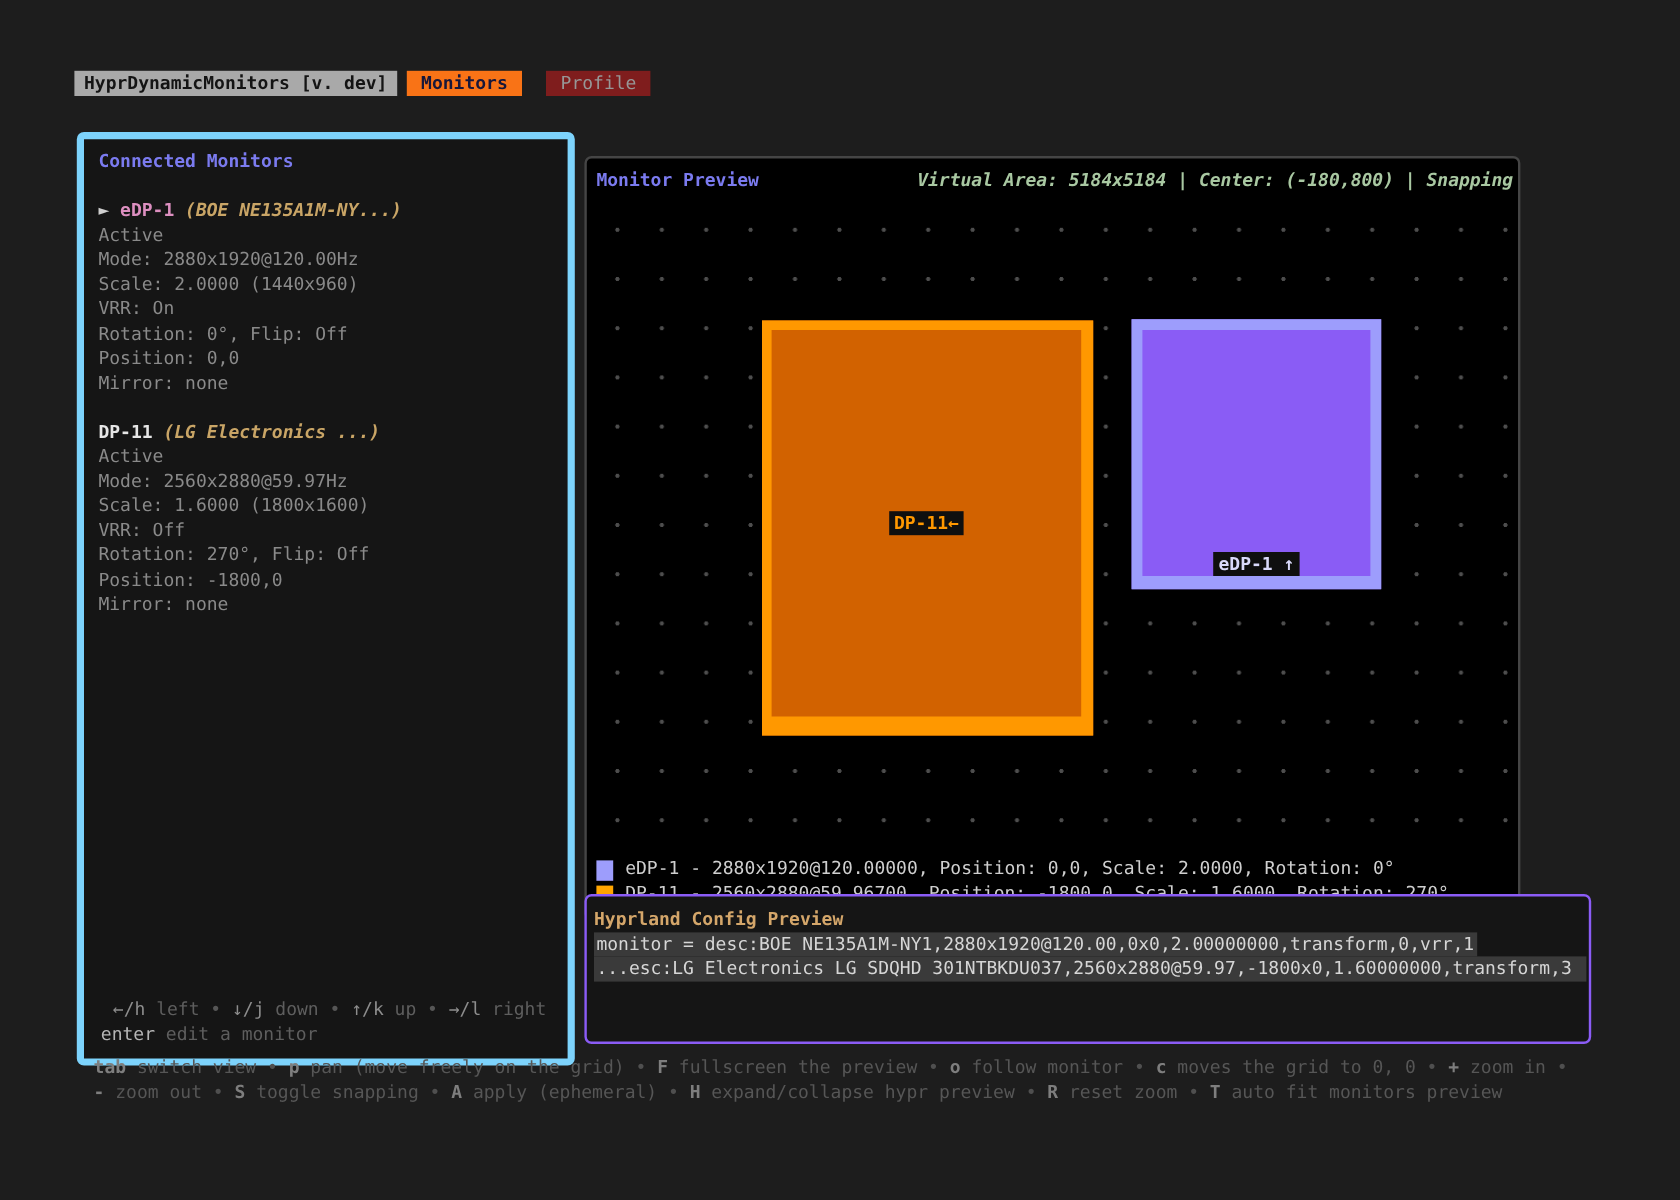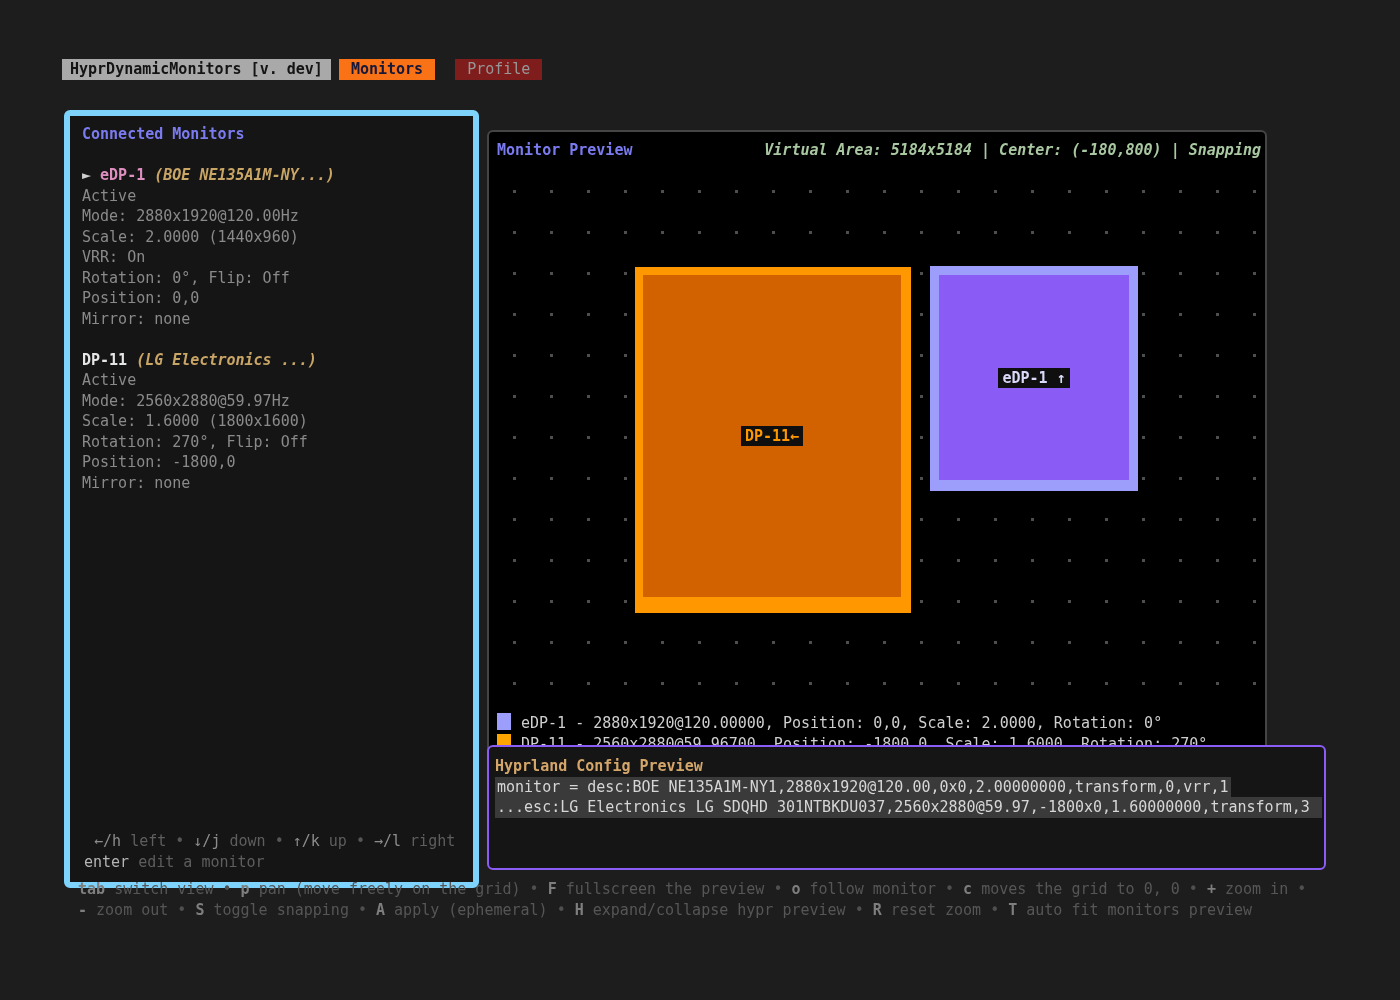--- a/index.html
+++ b/index.html
@@ -30,27 +30,27 @@
   .kb-sep { color:#565656; }
 
   
   #preview { position:absolute; left:487px; top:90px; width:780px; height:637px; border:2px solid #454545; border-radius:6px; background:#000000;margin-top:40px; }
   #preview-title { position:absolute; left:8px; top:9px; font-size:15px; font-weight:bold; color:#7b7bf0; }
   #preview-status { position:absolute; right:4px; top:9px; font-size:15px; font-style:italic; font-weight:bold; color:#a9c8a2; white-space:nowrap; }
   #dotgrid { position:absolute; left:4px; top:33px; right:4px; bottom:56px;
     background-image: radial-gradient(circle, #4e4e4e 1.5px, rgba(0,0,0,0) 2px);
     background-size: 37px 41px; background-position: 3px 6px; }
   .mon-rect { position:absolute; display:flex; align-items:center; justify-content:center; }
-  #rect-edp { left:441px; top:134px; width:208px; height:225px; background:#8a5cf5; border:9px solid #9d9dfc; border-bottom-width:11px; }
+  #rect-edp { left:454px; top:134px; width:208px; height:225px; background:#8a5cf5; border:9px solid #9d9dfc; border-bottom-width:11px;align-items:flex-end; }
   #rect-dp { left:146px; top:135px; width:276px; height:346px; background:#d26200; border:8px solid #ff9800; border-right-width:10px; border-bottom-width:16px; }
   .rect-label { background:#0f0f0f; font-size:15px; font-weight:bold; padding:1px 4px; white-space:pre; }
   #rect-edp .rect-label { color:#d9d9fa; }
   #rect-dp .rect-label { color:#ff9800; }
   #legend { position:absolute; left:8px; bottom:10px; font-size:15px; line-height:21px; color:#cfcfcf; }
-  .legend-row { display:flex; align-items:flex-start; height:21px; white-space:pre; }
+  .legend-row { display:flex; align-items:flex-end; height:21px; white-space:pre; }
   .swatch { width:14px; height:17px; margin-right:10px; flex:0 0 auto; }
   .sw-0 { background:#9d9dfc; }
   .sw-1 { background:#ffa500; }
 
   
   #configpanel { position:absolute; left:487px; top:745px; width:839px; height:125px; border:2px solid #8b5cf6; border-radius:6px; background:#151515; overflow:hidden; }
   #configpanel .inner { position:absolute; left:6px; top:9px; right:2px; font-size:15px; line-height:20.5px; white-space:nowrap; }
   .config-title { color:#d4a66a; font-weight:bold; }
   .config-line { display:inline-block; background:#3a3a3a; color:#d6d6d6; padding:0 2px; }
   .config-line.full { display:block; width:100%; overflow:hidden; }
@@ -83,20 +83,21 @@
       <div class="det">Rotation: 0°, Flip: Off</div>
       <div class="det">Position: 0,0</div>
       <div class="det">Mirror: none</div>
     </div>
 
     <div class="mon-entry">
       <div class="mon-head"><span class="mon-name">DP-11</span><span> </span><span class="mon-desc">(LG Electronics ...)</span></div>
       <div class="det">Active</div>
       <div class="det">Mode: 2560x2880@59.97Hz</div>
       <div class="det">Scale: 1.6000 (1800x1600)</div>
+      <div class="det">VRR: Off</div>
       <div class="det">Rotation: 270°, Flip: Off</div>
       <div class="det">Position: -1800,0</div>
       <div class="det">Mirror: none</div>
     </div>
   </div>
 
   <div id="sidebar-keys">
     <div class="navline">
       <span class="kb-key">←/h</span> <span class="kb-desc">left</span>
       <span class="kb-sep">•</span>

